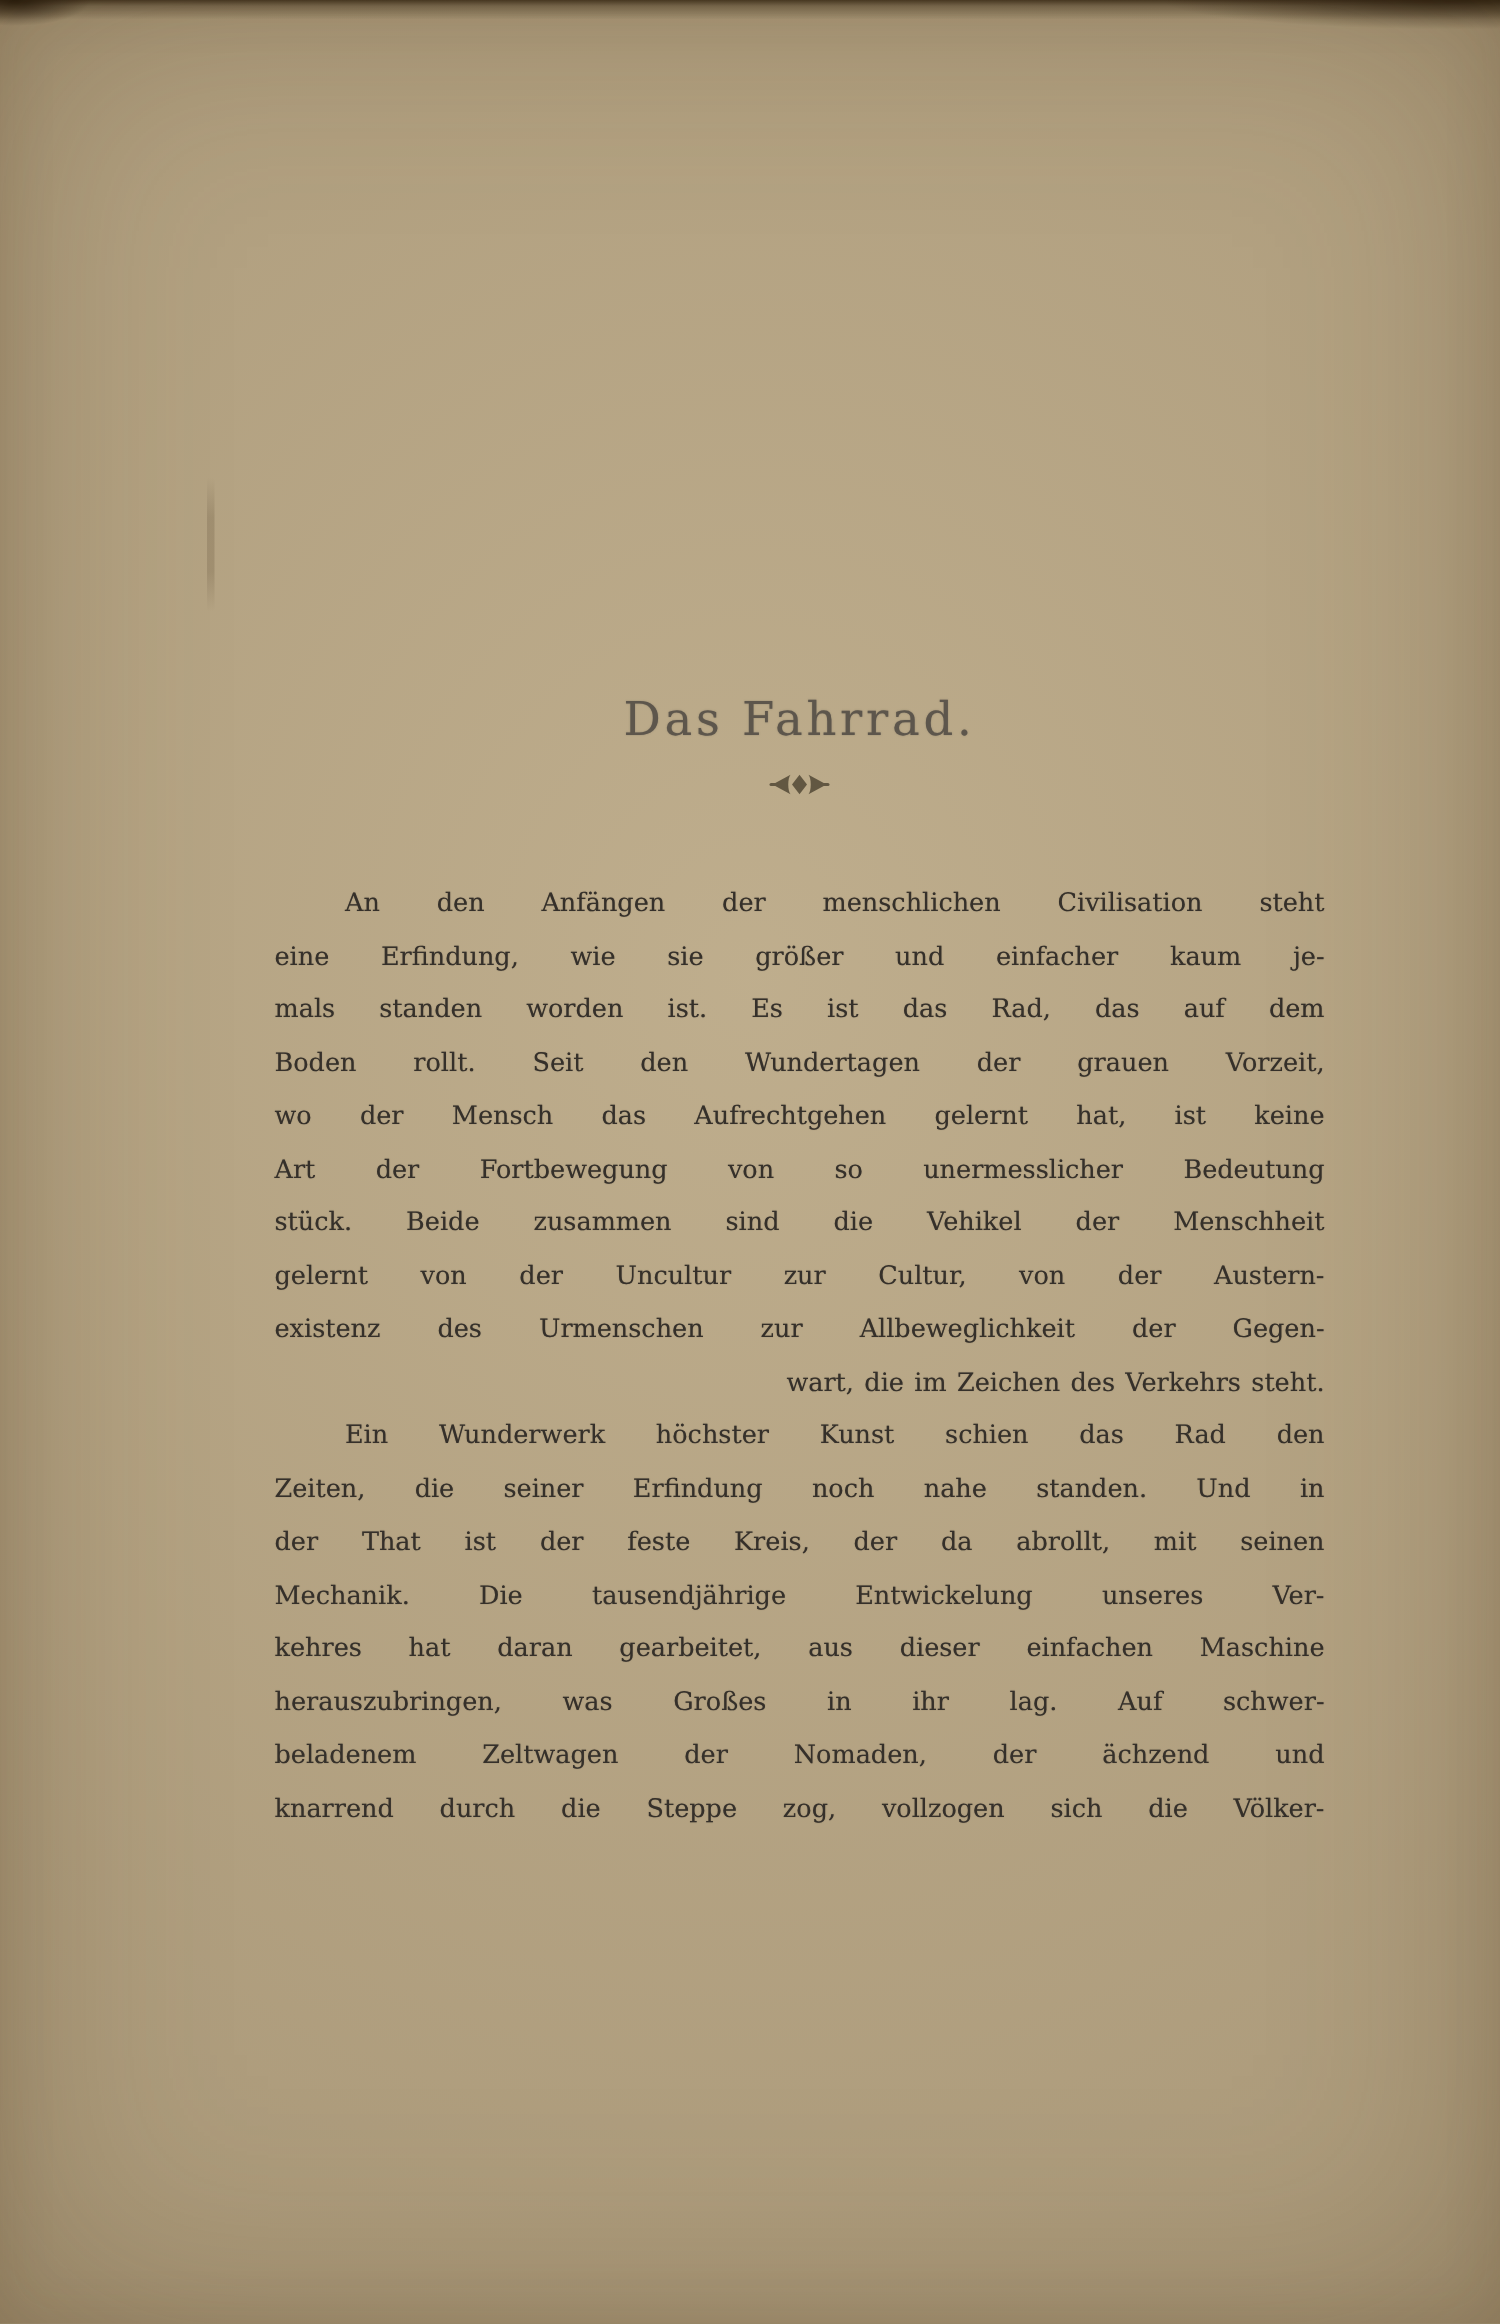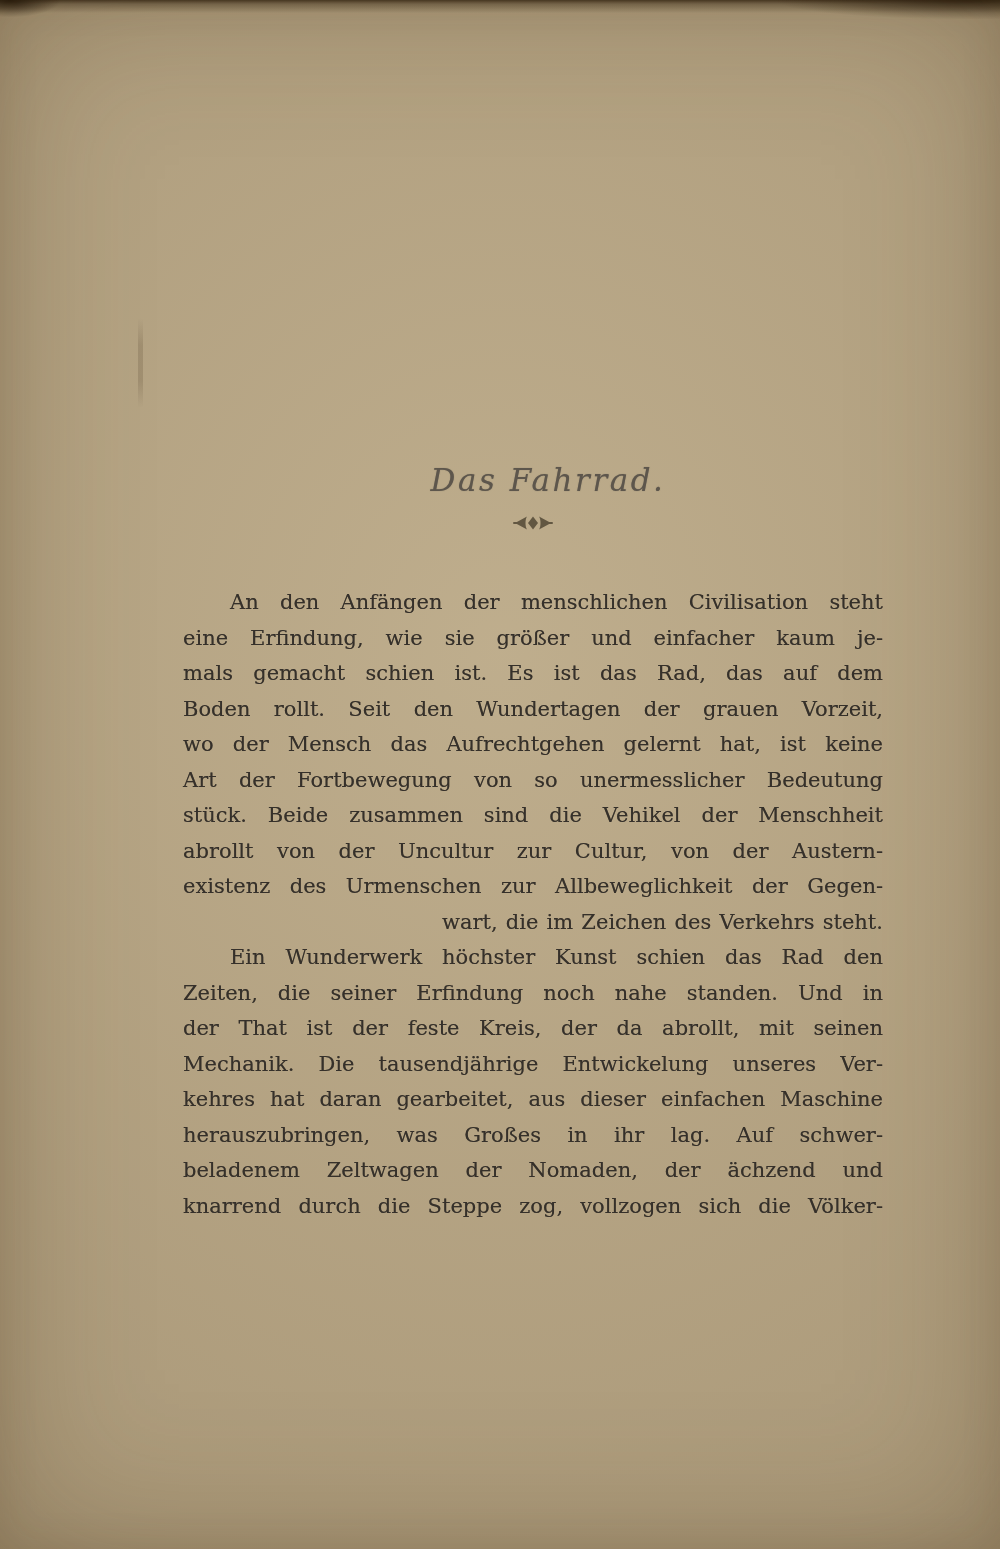--- a/index.html
+++ b/index.html
@@ -32,40 +32,39 @@
       radial-gradient(ellipse 260px 26px at 97% 0px, rgba(35,24,10,0.80), rgba(35,24,10,0) 75%),
       linear-gradient(to bottom, rgba(45,32,14,0.80) 0px, rgba(45,32,14,0.38) 4px, rgba(45,32,14,0.0) 13px);
   }
   .scan-streak {
     position: absolute; left: 138px; top: 318px; width: 5px; height: 90px; pointer-events: none;
     background: linear-gradient(to bottom, rgba(70,52,28,0) 0%, rgba(70,52,28,0.18) 30%, rgba(70,52,28,0.18) 70%, rgba(70,52,28,0) 100%);
     border-radius: 3px;
   }
   .page-title {
     position: absolute;
-    top: 441px; left: 198px; width: 700px;
+    top: 441px; left: 183px; width: 700px;
     text-align: center;
     font-size: 31px;
     font-weight: 400;
     letter-spacing: 2.5px;
     color: var(--title-ink);
     text-shadow: 0 0 1px rgba(93,86,76,0.55);
-    font-style: italic;
   }
   .ornament-wrap {
     position: absolute;
     top: 512px; left: 183px; width: 700px;
     text-align: center;
     color: var(--ornament-ink);
   }
   .ornament-wrap svg { display: inline-block; vertical-align: middle; opacity: 0.85; }
   .textblock {
     position: absolute;
     top: 585px; left: 183px; width: 700px;
-    font-size: 21px;
+    font-size: 17px;
   }
   .paragraph { margin: 0; }
   .line {
     line-height: 35.5px;
     height: 35.5px;
     white-space: normal;
     text-align: right;
     word-spacing: 1.5px;
     color: var(--ink);
     text-shadow: 0 0 0.6px rgba(53,48,42,0.5);
@@ -95,26 +94,26 @@
         <rect x="1" y="8" width="6" height="2" rx="1"></rect>
         <rect x="35" y="8" width="6" height="2" rx="1"></rect>
       </g>
     </svg>
   </div>
 
   <div class="textblock">
       <div class="paragraph">
         <div class="line indent just">An den Anfängen der menschlichen Civilisation steht</div>
         <div class="line just">eine Erfindung, wie sie größer und einfacher kaum je-</div>
-        <div class="line just">mals gemacht schien ist. Es ist das Rad, das auf dem</div>
+        <div class="line just">mals standen worden ist. Es ist das Rad, das auf dem</div>
         <div class="line just">Boden rollt. Seit den Wundertagen der grauen Vorzeit,</div>
         <div class="line just">wo der Mensch das Aufrechtgehen gelernt hat, ist keine</div>
         <div class="line just">Art der Fortbewegung von so unermesslicher Bedeutung</div>
         <div class="line just">stück. Beide zusammen sind die Vehikel der Menschheit</div>
-        <div class="line just">abrollt von der Uncultur zur Cultur, von der Austern-</div>
+        <div class="line just">gelernt von der Uncultur zur Cultur, von der Austern-</div>
         <div class="line just">existenz des Urmenschen zur Allbeweglichkeit der Gegen-</div>
         <div class="line">wart, die im Zeichen des Verkehrs steht.</div>
       </div>
       <div class="paragraph">
         <div class="line indent just">Ein Wunderwerk höchster Kunst schien das Rad den</div>
         <div class="line just">Zeiten, die seiner Erfindung noch nahe standen. Und in</div>
         <div class="line just">der That ist der feste Kreis, der da abrollt, mit seinen</div>
         <div class="line just">Mechanik. Die tausendjährige Entwickelung unseres Ver-</div>
         <div class="line just">kehres hat daran gearbeitet, aus dieser einfachen Maschine</div>
         <div class="line just">herauszubringen, was Großes in ihr lag. Auf schwer-</div>

